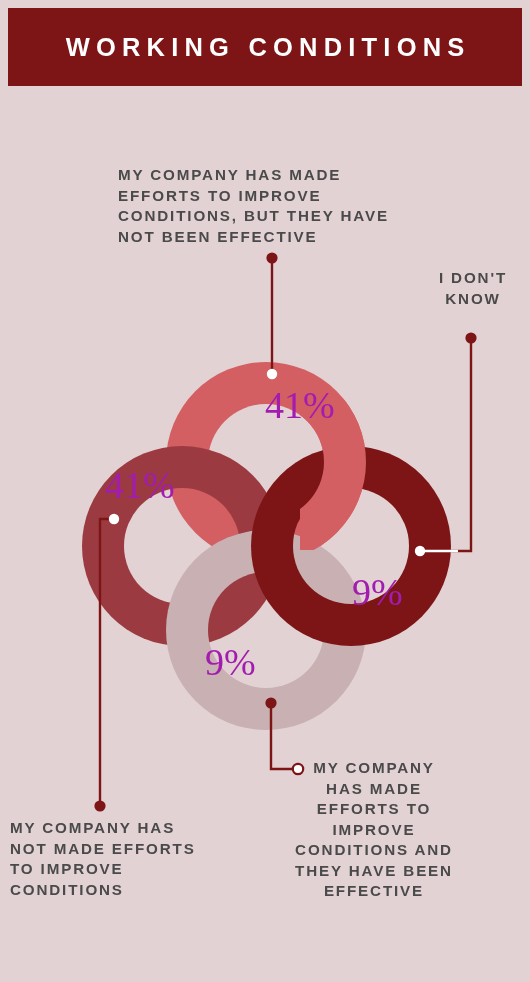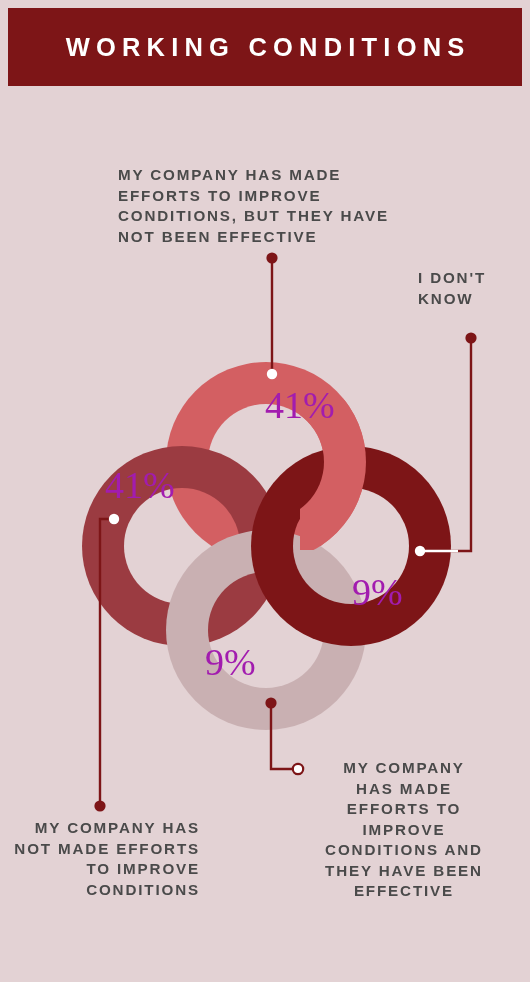--- a/index.html
+++ b/index.html
@@ -68,29 +68,30 @@
     left: 118px;
     top: 133px;
     width: 296px;
     text-align: left;
     margin-top: 32px;
   }
   .callout-right {
     left: 418px;
     top: 268px;
     width: 110px;
+    text-align: center;
   }
   .callout-bottomleft {
     left: 10px;
     top: 818px;
     width: 190px;
-    text-align: right;
+    text-align: left;
   }
   .callout-bottomright {
-    left: 324px;
+    left: 294px;
     top: 758px;
     width: 160px;
     text-align: center;
   }
 
   
   .pct {
     position: absolute;
     color: #a21caf;
     font-family: "Liberation Serif", serif;

